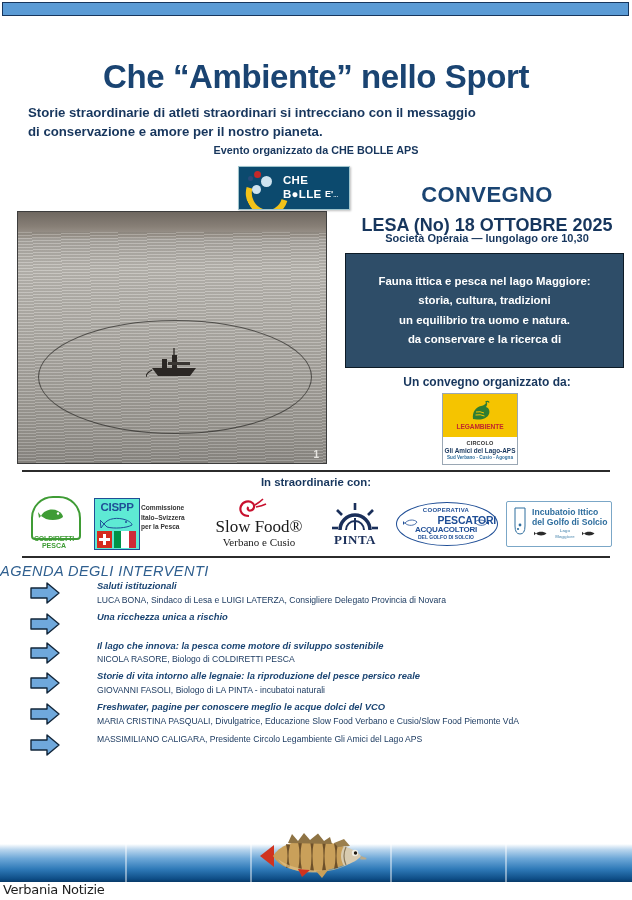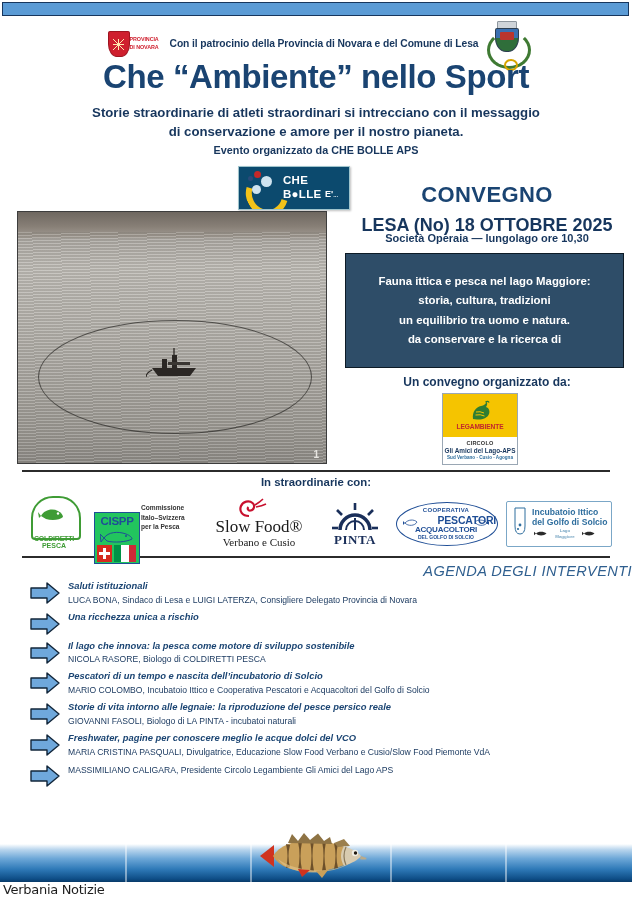--- a/index.html
+++ b/index.html
@@ -84,21 +84,21 @@
     border:2px solid #d6a400;border-radius:50%;
   }
 
   
   .main-title{
     position:absolute;left:0;top:60px;width:632px;text-align:center;
     font-size:33px;font-weight:bold;color:#1a4472;letter-spacing:-0.4px;
     line-height:1.06;
   }
   .subtitle{
-    position:absolute;left:28px;top:104px;width:576px;text-align:center;
+    position:absolute;left:28px;top:104px;width:576px;
     font-size:13.2px;font-weight:bold;color:#17365d;line-height:1.42;
   }
   .organizer-line{
     position:absolute;left:0;top:144px;width:632px;text-align:center;
     font-size:10.8px;font-weight:bold;color:#17365d;
   }
 
   
   .chebolle{
     position:absolute;left:238px;top:166px;width:110px;height:42px;
@@ -244,22 +244,22 @@
     font-size:7px;font-weight:bold;color:#3f9c35;letter-spacing:-0.2px;
   }
   .cd-t2{
     position:absolute;left:0;top:46px;width:60px;text-align:center;
     font-size:7px;font-weight:bold;color:#3f9c35;
   }
 
   
   .cispp{width:100px;height:54px;}
   .cispp-box{
-    position:absolute;left:0;top:16px;width:44px;height:50px;
-    border:1.5px solid #1f4e96;background:#22c55e;overflow:hidden;
+    position:absolute;left:0;top:2px;width:44px;height:50px;
+    border:1.5px solid #1f4e96;background:#5eead4;overflow:hidden;
   }
   .cispp-name{
     position:absolute;left:1px;top:2px;width:42px;text-align:center;
     font-size:11.5px;font-weight:bold;color:#1f4e96;letter-spacing:-0.3px;
   }
   .cispp-fish{position:absolute;left:5px;top:16px;width:34px;height:16px;}
   .cispp-ch{
     position:absolute;left:2px;bottom:1px;width:15px;height:17px;background:#d52b1e;
   }
   .cispp-ch:before{
@@ -319,31 +319,31 @@
   }
   .inc-jar{position:absolute;left:6px;top:7px;width:16px;height:30px;}
   .inc-t1{position:absolute;left:26px;top:8px;font-size:8.6px;font-weight:bold;color:#2f6e9e;}
   .inc-t2{position:absolute;left:26px;top:18px;font-size:8.6px;font-weight:bold;color:#2f6e9e;}
   .inc-sub{position:absolute;left:44px;top:29px;font-size:4.4px;font-weight:bold;color:#7aa7c4;text-align:center;width:30px;line-height:1.3;}
   .inc-f1{position:absolute;left:28px;top:31px;width:14px;height:7px;}
   .inc-f2{position:absolute;left:76px;top:31px;width:14px;height:7px;}
 
   
   .agenda-title{
-    position:absolute;left:0;top:563px;width:632px;text-align:right;
+    position:absolute;left:0;top:563px;width:632px;text-align:left;
     font-size:14.6px;font-style:italic;color:#2f5f8f;letter-spacing:.4px;
   }
   .agenda{
     position:absolute;left:30px;top:580px;width:600px;
   }
   .ag-item{position:relative;display:flex;align-items:flex-start;margin-bottom:5px;}
   .ag-arrow{
     flex:0 0 auto;width:30px;height:22px;position:relative;margin-right:8px;margin-top:2px;
   }
-  .ag-body{flex:1 1 auto;}
+  .ag-body{flex:1 1 auto;margin-left:29px;}
   .ag-topic{
     font-size:9.4px;font-style:italic;font-weight:bold;color:#1a4472;line-height:1.35;
   }
   .ag-speaker{
     font-size:8.6px;color:#17365d;line-height:1.4;margin-top:1px;
   }
 
   
   .waterband{
     position:absolute;left:0;bottom:18px;width:632px;height:38px;
@@ -362,38 +362,20 @@
     font-size:13px;color:#1d1d1d;letter-spacing:-0.3px;
   }
 </style>
 </head>
 <body>
 
 <div class="poster">
 
   <div class="topbar"></div>
 
-  <div class="patron-row">
-    <div class="novara-logo">
-      <div class="novara-crown"></div>
-      <div class="novara-shield"></div>
-      <div class="novara-name">
-        <div>PROVINCIA</div>
-        <div>DI NOVARA</div>
-      </div>
-    </div>
-
-    <div class="patron-text">Con il patrocinio della Provincia di Novara e del Comune di Lesa</div>
-
-    <div class="lesa-logo">
-      <div class="lesa-crownbar"></div>
-      <div class="lesa-wreath"></div>
-      <div class="lesa-shield"></div>
-    </div>
-  </div>
 
   <div class="main-title">Che “Ambiente” nello Sport</div>
   <div class="subtitle">
     <div>Storie straordinarie di atleti straordinari si intrecciano con il messaggio</div>
     <div>di conservazione e amore per il nostro pianeta.</div>
   </div>
   <div class="organizer-line">Evento organizzato da CHE BOLLE APS</div>
 
   <div class="chebolle">
     <div class="cb-moon"></div>
@@ -578,31 +560,20 @@
         <svg viewBox="0 0 30 22" width="30" height="22">
           <path d="M1 6 L17 6 L17 1 L29 11 L17 21 L17 16 L1 16 Z" fill="#6fa8dc" stroke="#12263a" stroke-width="1.4" stroke-linejoin="round"></path>
         </svg>
       </div>
       <div class="ag-body">
         <div class="ag-topic">Il lago che innova: la pesca come motore di sviluppo sostenibile</div>
         <div class="ag-speaker">NICOLA RASORE, Biologo di COLDIRETTI PESCA</div>
       </div>
     </div>
 
-    <div class="ag-item">
-      <div class="ag-arrow">
-        <svg viewBox="0 0 30 22" width="30" height="22">
-          <path d="M1 6 L17 6 L17 1 L29 11 L17 21 L17 16 L1 16 Z" fill="#6fa8dc" stroke="#12263a" stroke-width="1.4" stroke-linejoin="round"></path>
-        </svg>
-      </div>
-      <div class="ag-body">
-        <div class="ag-topic">Pescatori di un tempo e nascita dell’incubatorio di Solcio</div>
-        <div class="ag-speaker">MARIO COLOMBO, Incubatoio Ittico e Cooperativa Pescatori e Acquacoltori del Golfo di Solcio</div>
-      </div>
-    </div>
 
     <div class="ag-item">
       <div class="ag-arrow">
         <svg viewBox="0 0 30 22" width="30" height="22">
           <path d="M1 6 L17 6 L17 1 L29 11 L17 21 L17 16 L1 16 Z" fill="#6fa8dc" stroke="#12263a" stroke-width="1.4" stroke-linejoin="round"></path>
         </svg>
       </div>
       <div class="ag-body">
         <div class="ag-topic">Storie di vita intorno alle legnaie: la riproduzione del pesce persico reale</div>
         <div class="ag-speaker">GIOVANNI FASOLI, Biologo di LA PINTA  - incubatoi naturali</div>

